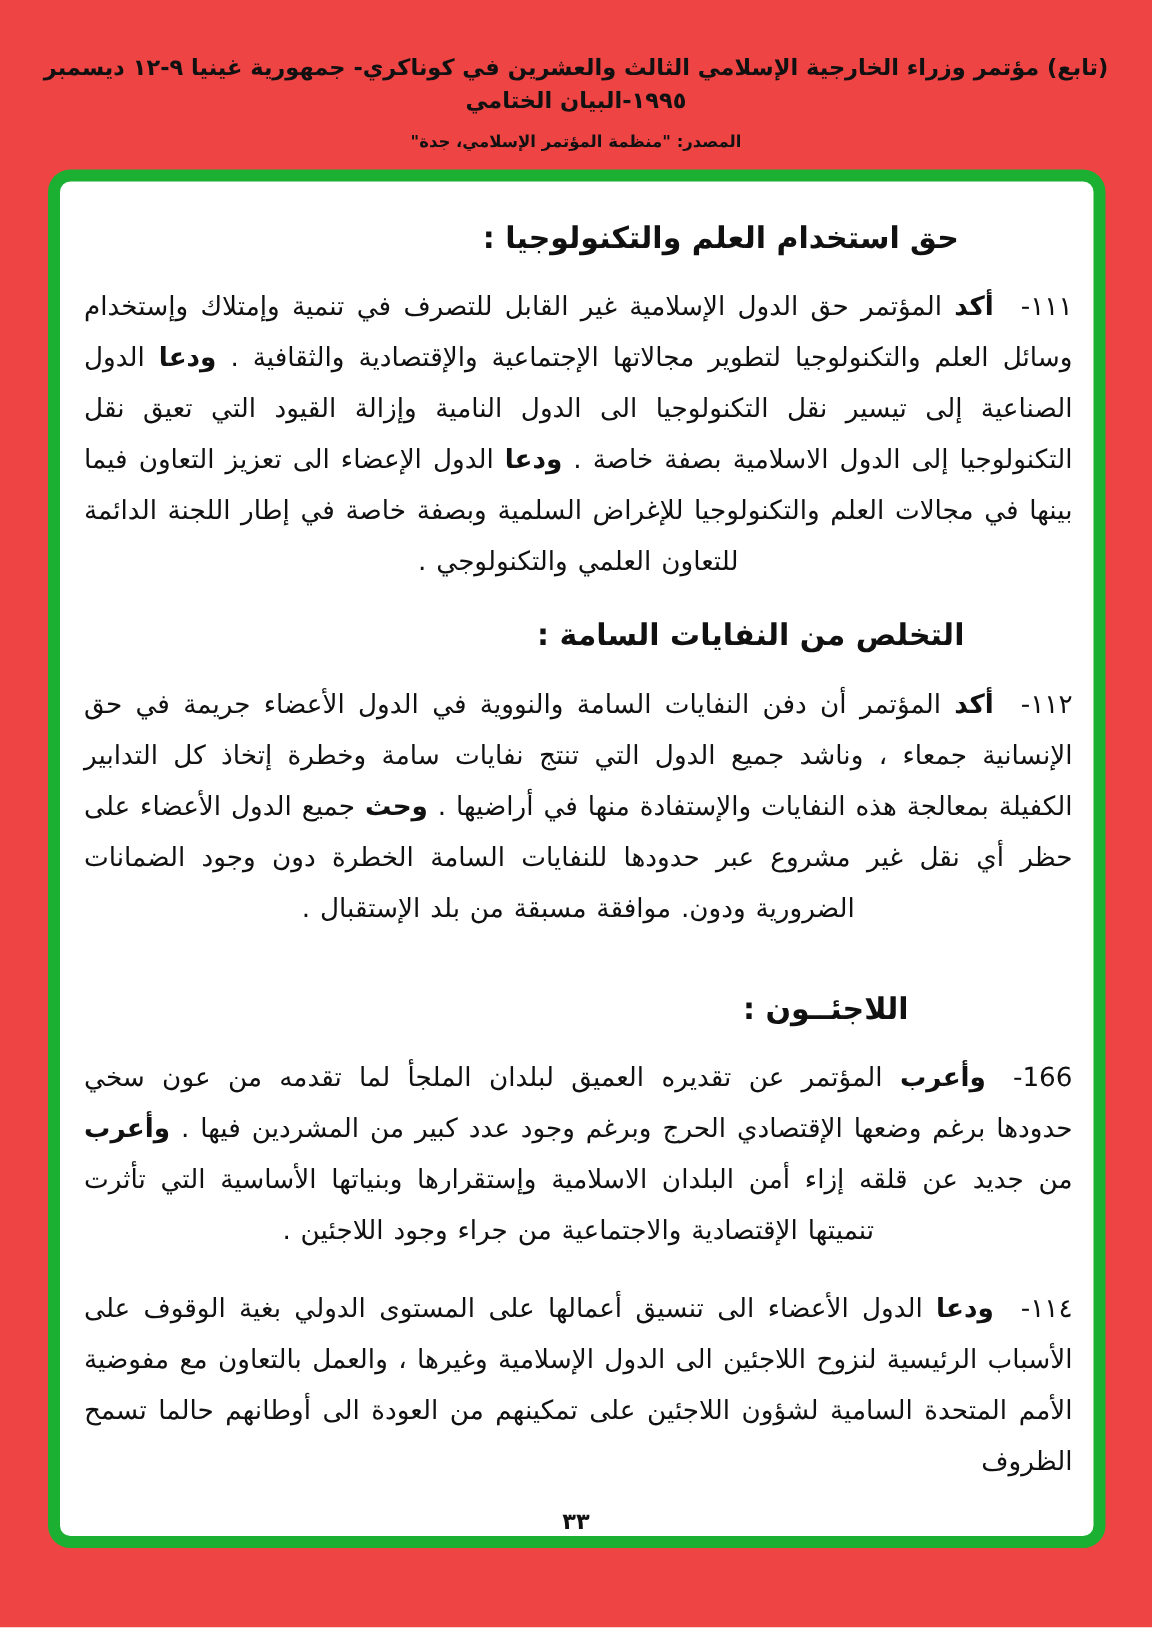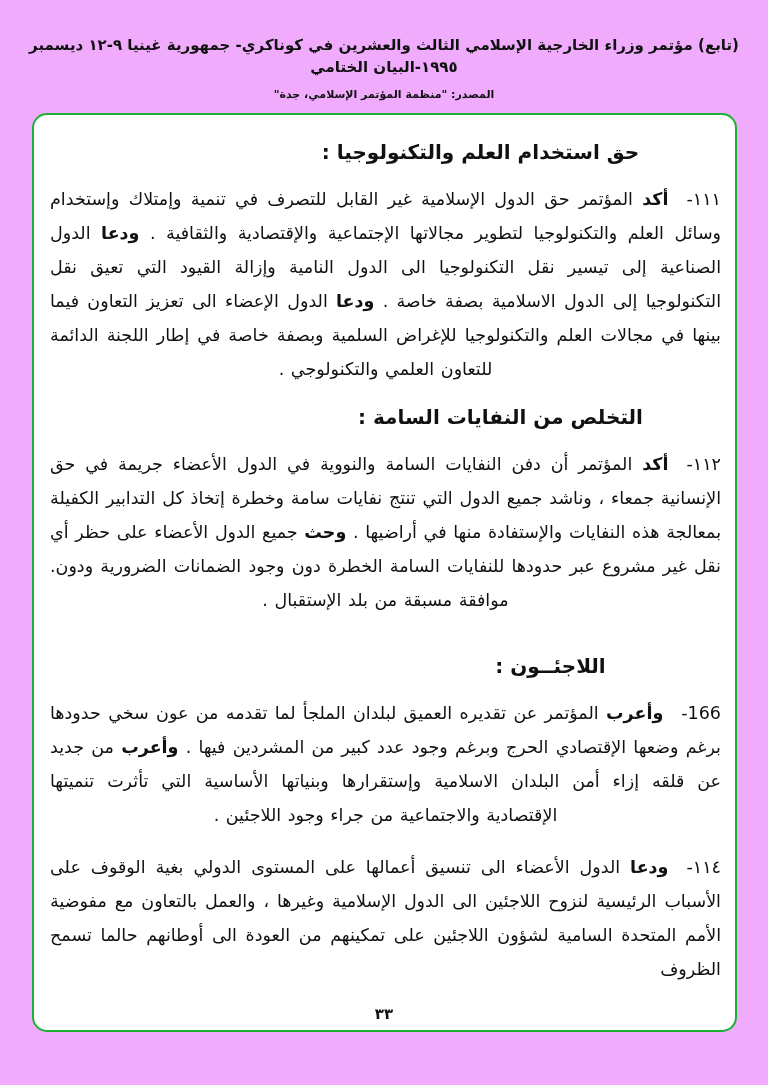--- a/index.html
+++ b/index.html
@@ -1,20 +1,20 @@
 <!DOCTYPE html>
 <html lang="ar"><head>
 <meta charset="utf-8">
 <style>
   html, body { margin: 0; padding: 0; background: #ffffff; }
   .page {
     position: relative;
     width: 768px;
     height: 1085px;
-    background: #f0abfc;
+    background: #ef4444;
     overflow: hidden;
     font-family: "DejaVu Sans", "Liberation Sans", sans-serif;
     color: #111111;
   }
   
   .page-header {
     direction: rtl;
     text-align: center;
     padding-top: 34px;
   }
@@ -31,21 +31,21 @@
     margin-top: 10px;
   }
   
   .content-frame {
     position: absolute;
     left: 32px;
     top: 113px;
     width: 705px;
     height: 919px;
     box-sizing: border-box;
-    border: 2px solid #14b8a6;
+    border: 8px solid #14b8a6;
     border-radius: 15px;
     padding: 18px 14px 0 16px;
     overflow: hidden;
     background: #ffffff;
   }
   .doc-body { direction: rtl; }
   .section-heading {
     font-weight: bold;
     font-size: 20px;
     line-height: 27px;

